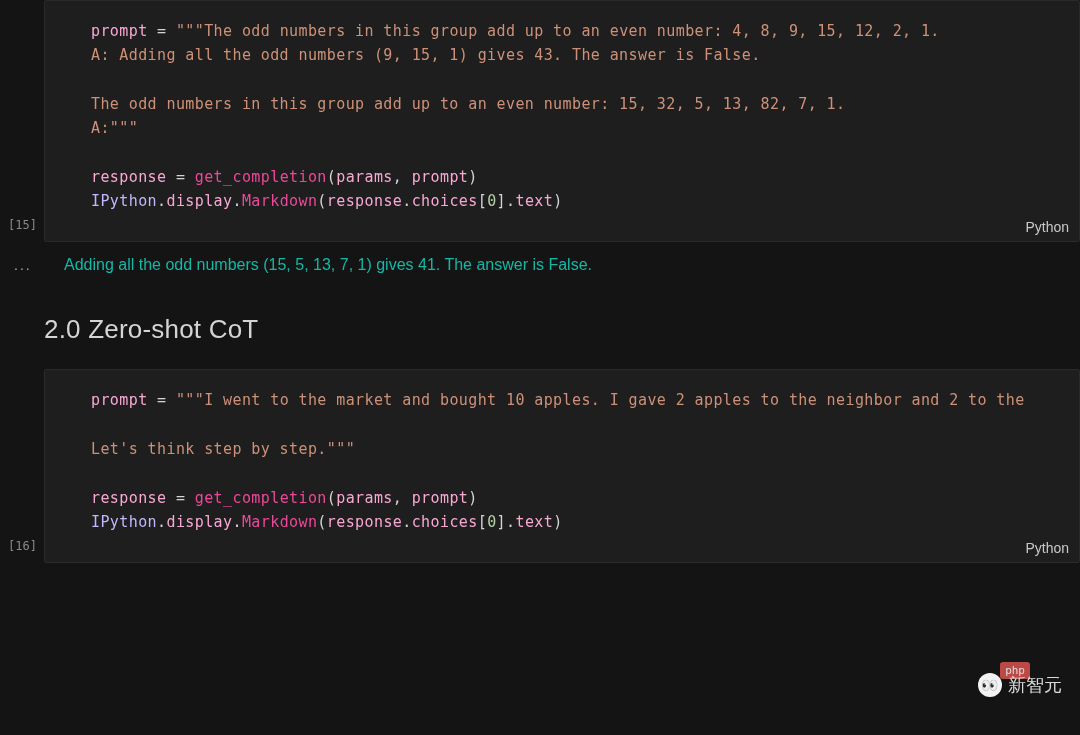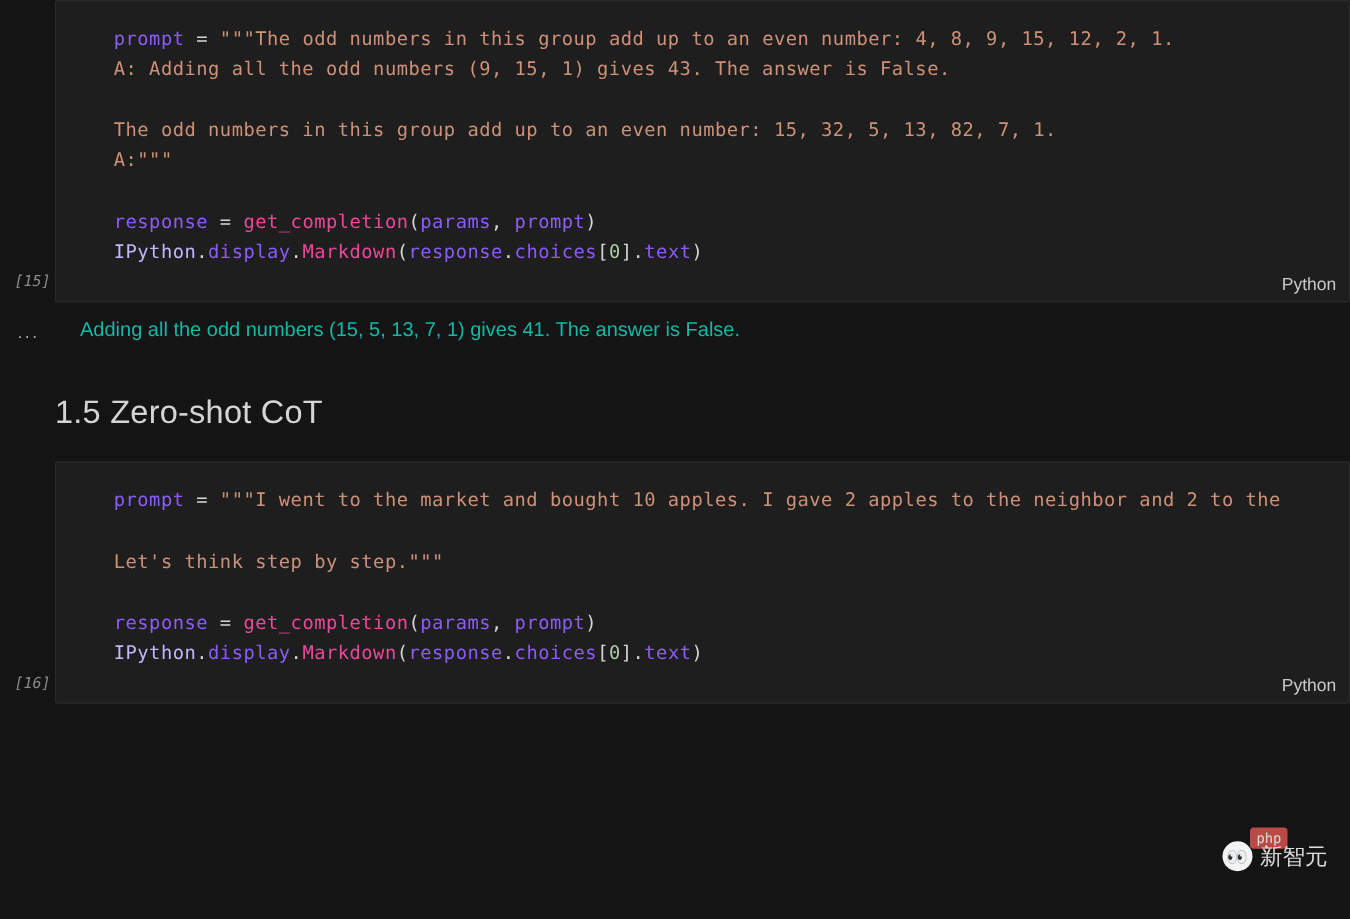--- a/index.html
+++ b/index.html
@@ -24,24 +24,23 @@
   display: flex;
   align-items: flex-end;
   margin-bottom: 8px;
 }
 .gutter {
   width: 44px;
   flex: 0 0 44px;
   color: #8a8a8a;
   font-size: 12px;
   font-family: ui-monospace, SFMono-Regular, Menlo, Consolas, monospace;
-  text-align: center;
+  text-align: left;
   padding-left: 8px;
   padding-bottom: 10px;
-  font-style: italic;
 }
 .code-outer {
   flex: 1;
   background: #1e1e1e;
   border: 1px solid #2a2a2a;
   border-radius: 2px;
   position: relative;
   padding: 18px 20px 28px 46px;
   overflow: hidden;
 }
@@ -55,21 +54,21 @@
 pre.code {
   margin: 0;
   white-space: pre;
   font-family: ui-monospace, SFMono-Regular, Menlo, Consolas, monospace;
   font-size: 15px;
   line-height: 1.62;
   letter-spacing: 0.4px;
   color: #d4d4d4;
   overflow: hidden;
 }
-.tok-var { color: #8b5cf6; text-align: right; }
+.tok-var { color: #f9a8d4; text-align: right; }
 .tok-op  { color: #d4d4d4; }
 .tok-str { color: #ce9178; }
 .tok-fn  { color: #ec4899; }
 .tok-num { color: #b5cea8; }
 .tok-mod { color: #c4b5fd; }
 .tok-punc{ color: #d4d4d4; }
 
 .output-row {
   display: flex;
   align-items: flex-start;
@@ -143,21 +142,21 @@
 <span class="tok-mod">IPython</span><span class="tok-punc">.</span><span class="tok-var">display</span><span class="tok-punc">.</span><span class="tok-fn">Markdown</span><span class="tok-punc">(</span><span class="tok-var">response</span><span class="tok-punc">.</span><span class="tok-var">choices</span><span class="tok-punc">[</span><span class="tok-num">0</span><span class="tok-punc">].</span><span class="tok-var">text</span><span class="tok-punc">)</span></pre>
       <div class="lang-tag">Python</div>
     </div>
   </div>
 
   <div class="output-row">
     <div class="output-gutter">...</div>
     <div class="output-text">Adding all the odd numbers (15, 5, 13, 7, 1) gives 41. The answer is False.</div>
   </div>
 
-  <h2 class="section-heading">1.5 Zero-shot CoT</h2>
+  <h2 class="section-heading">2.0 Zero-shot CoT</h2>
 
   <div class="cell-row">
     <div class="gutter">[16]</div>
     <div class="code-outer">
 <pre class="code"><span class="tok-var">prompt</span><span class="tok-op"> = </span><span class="tok-str">"""I went to the market and bought 10 apples. I gave 2 apples to the neighbor and 2 to the</span>
 <span class="tok-str"></span>
 <span class="tok-str">Let's think step by step."""</span>
 
 <span class="tok-var">response</span><span class="tok-op"> = </span><span class="tok-fn">get_completion</span><span class="tok-punc">(</span><span class="tok-var">params</span><span class="tok-punc">, </span><span class="tok-var">prompt</span><span class="tok-punc">)</span>
 <span class="tok-mod">IPython</span><span class="tok-punc">.</span><span class="tok-var">display</span><span class="tok-punc">.</span><span class="tok-fn">Markdown</span><span class="tok-punc">(</span><span class="tok-var">response</span><span class="tok-punc">.</span><span class="tok-var">choices</span><span class="tok-punc">[</span><span class="tok-num">0</span><span class="tok-punc">].</span><span class="tok-var">text</span><span class="tok-punc">)</span></pre>

